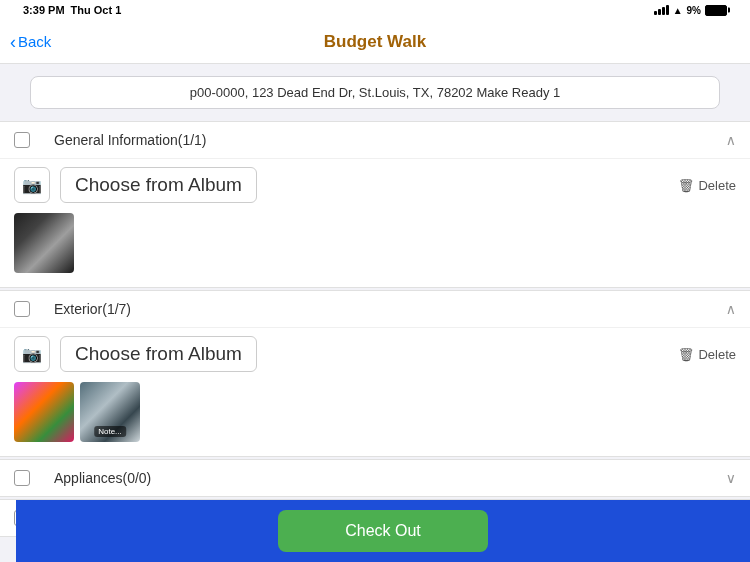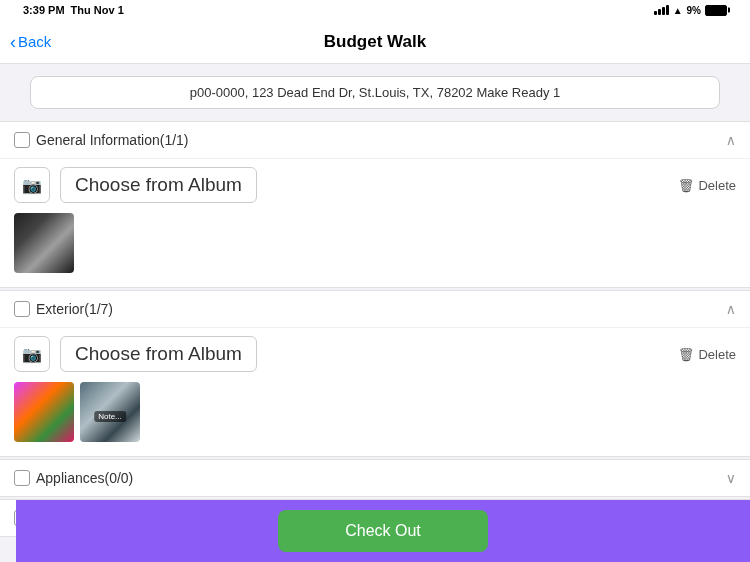--- a/index.html
+++ b/index.html
@@ -47,21 +47,21 @@
       gap: 2px;
     }
     .nav-back-chevron {
       font-size: 18px;
       line-height: 1;
       color: #007aff;
     }
     .nav-title {
       font-size: 17px;
       font-weight: 600;
-      color: #000000;
+      color: #a16207;
     }
 
     
     .content {
       height: calc(562px - 64px);
       overflow-y: auto;
       background: #f2f2f7;
       padding-bottom: 80px;
     }
 
@@ -87,21 +87,21 @@
     .section-header {
       display: flex;
       align-items: center;
       justify-content: space-between;
       padding: 10px 14px;
       cursor: pointer;
     }
     .section-header-left {
       display: flex;
       align-items: center;
-      gap: 6px;
+      gap: 24px;
       font-size: 14px;
       color: #333;
     }
     .checkbox-icon {
       width: 16px;
       height: 16px;
       border: 1.5px solid #999;
       border-radius: 3px;
       display: inline-block;
     }
@@ -170,21 +170,21 @@
     
     .thumb-flowers {
       background: linear-gradient(135deg, #e040fb 0%, #ff6f00 40%, #388e3c 70%, #d81b60 100%);
     }
     .thumb-new {
       background: linear-gradient(135deg, #546e7a 0%, #b0bec5 40%, #37474f 70%, #cfd8dc 100%);
       position: relative;
     }
     .thumb-new-label {
       position: absolute;
-      bottom: 20px;
+      bottom: 5px;
       left: 50%;
       transform: translateX(-50%);
       background: rgba(0,0,0,0.55);
       color: #fff;
       font-size: 8px;
       padding: 1px 4px;
       border-radius: 3px;
       white-space: nowrap;
     }
     .thumb-keyboard-dark {
@@ -198,21 +198,21 @@
       border-bottom: 1px solid #e0e0e0;
       margin-bottom: 2px;
     }
 
     
     .checkout-bar {
       position: absolute;
       bottom: 0;
       left: 16px;
       right: 0;
-      background: #8b5cf6;
+      background: #1d4ed8;
       padding: 10px 30px;
       display: flex;
       justify-content: center;
     }
     .checkout-btn {
       background: #4caf50;
       color: #fff;
       border: none;
       border-radius: 8px;
       padding: 12px 0;
@@ -254,21 +254,21 @@
       background: #000;
       border-radius: 0 1px 1px 0;
     }
   </style>
 </head>
 <body>
 
 <div class="status-bar">
   <div class="status-left">
     <span>3:39 PM</span>
-    <span>Thu Nov 1</span>
+    <span>Thu Oct 1</span>
   </div>
   <div class="status-right">
     <div class="wifi-bars">
       <div class="wifi-bar" style="height:4px"></div>
       <div class="wifi-bar" style="height:6px"></div>
       <div class="wifi-bar" style="height:8px"></div>
       <div class="wifi-bar" style="height:10px"></div>
     </div>
     <span>▲</span>
     <span>9%</span>

